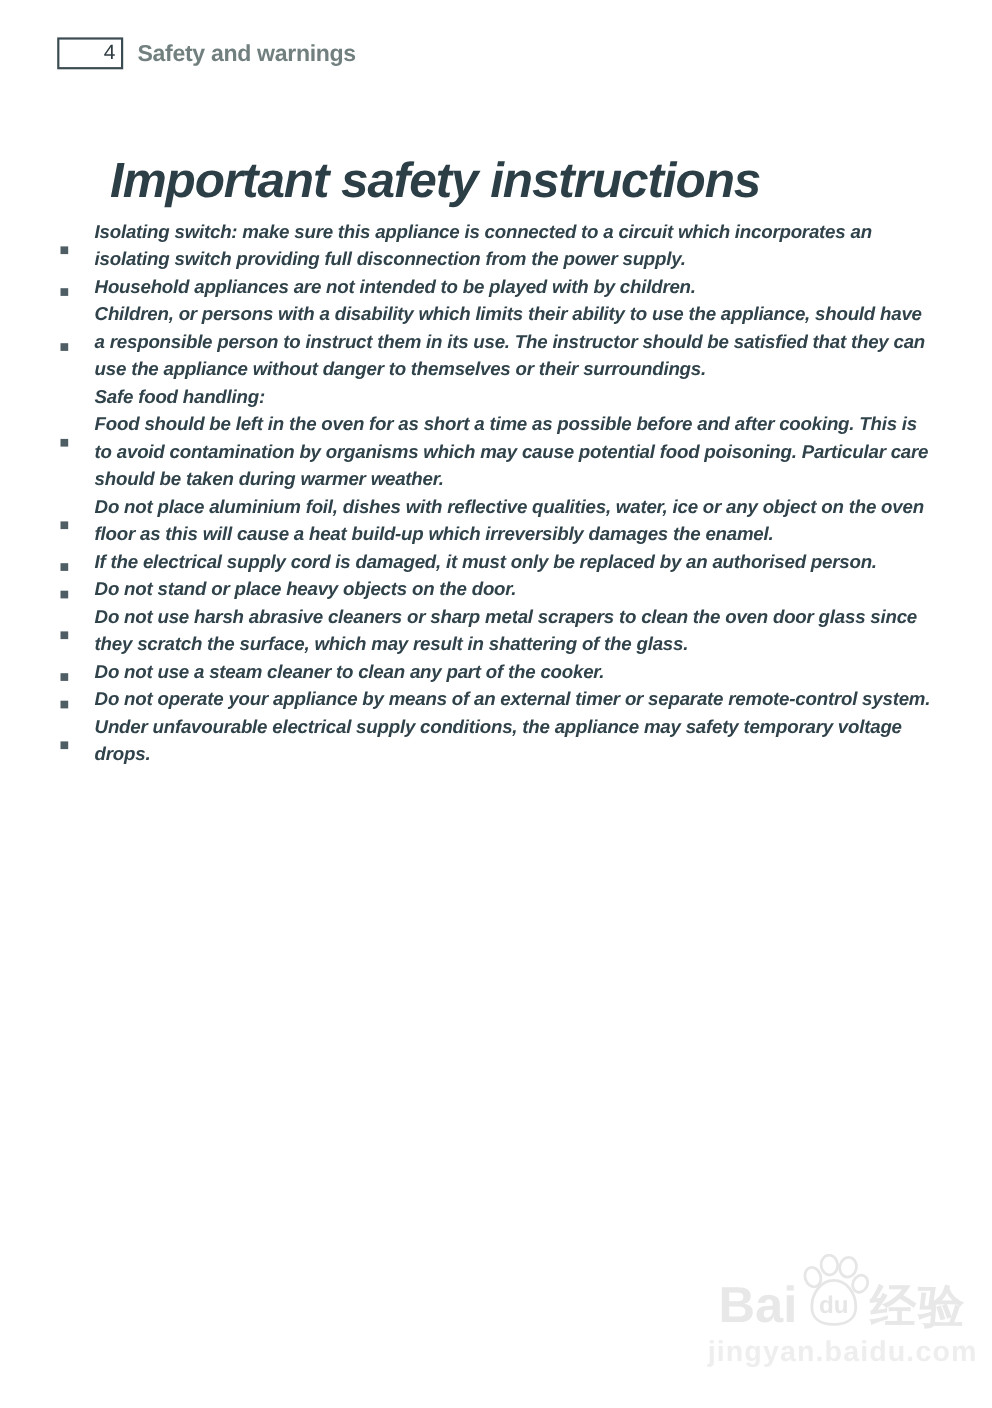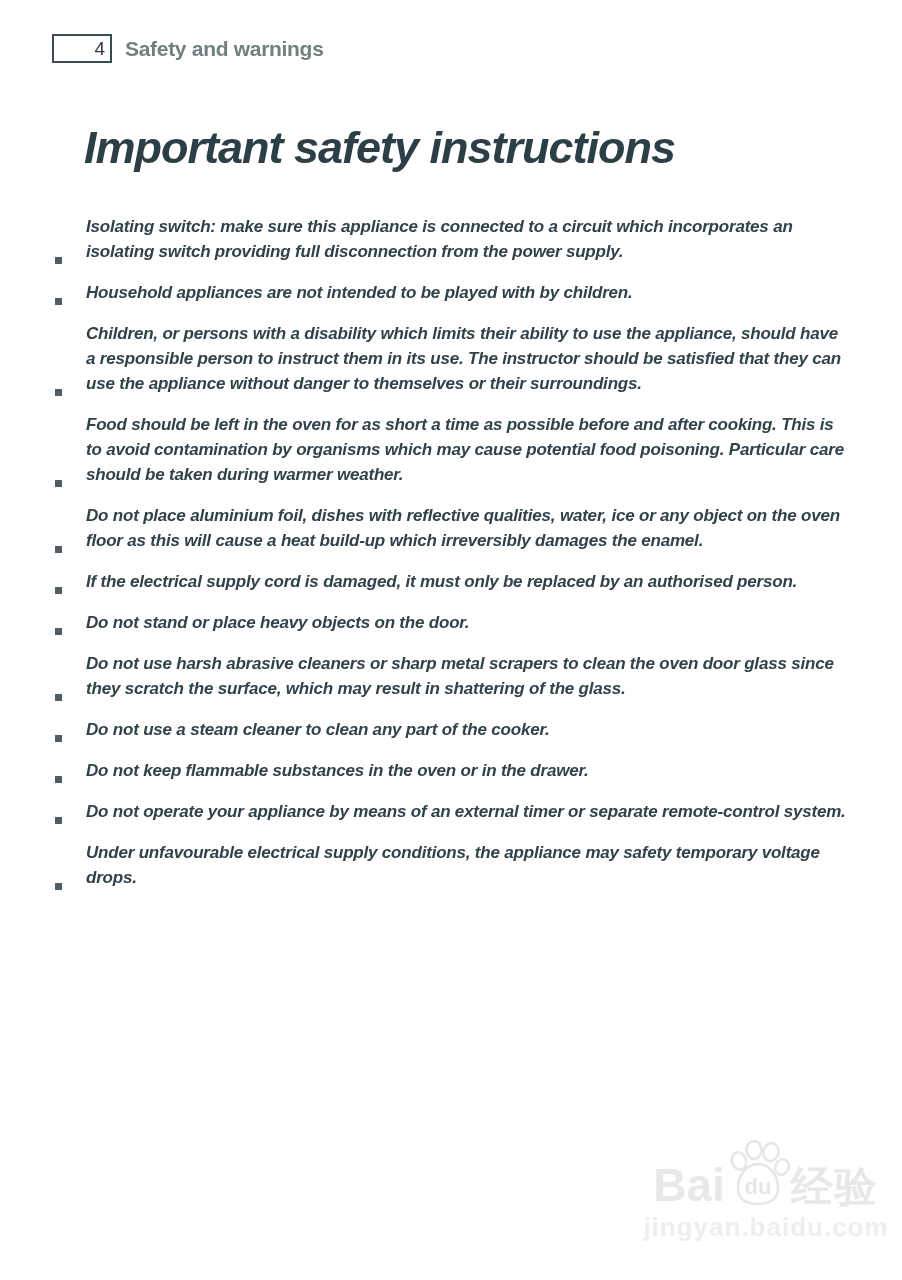--- a/index.html
+++ b/index.html
@@ -49,43 +49,42 @@
     color: var(--section-title);
     letter-spacing: -0.3px;
     white-space: nowrap;
   }
 
   
   .main-heading {
     position: absolute;
     top: 122px;
     left: 84px;
-    margin: 0;
+    margin: 16px;
     font-size: 45px;
     font-weight: bold;
     font-style: italic;
     color: var(--heading);
     letter-spacing: -1px;
     white-space: nowrap;
   }
 
   
   .safety-list {
     position: absolute;
     top: 198px;
     left: 55px;
     width: 792px;
     margin: 0;
     padding: 0;
     list-style: none;
   }
   .safety-list li {
     display: flex;
-    align-items: flex-end;
-    margin-top: 16px;
+    align-items: center;
   }
   .marker {
     flex: none;
     width: 7px;
     height: 7px;
     background: var(--marker);
     margin-top: 9px;
     margin-right: 24px;
   }
   .li-text {
@@ -163,20 +162,21 @@
     </li>
     <li>
       <span class="marker"></span>
       <div class="li-text">
         <div>Children, or persons with a disability which limits their ability to use the appliance, should have a responsible person to instruct them in its use. The instructor should be satisfied that they can use the appliance without danger to themselves or their surroundings.</div>
       </div>
     </li>
     <li>
       <span class="marker"></span>
       <div class="li-text">
+        <div>Safe food handling:</div>
         <div>Food should be left in the oven for as short a time as possible before and after cooking. This is to avoid contamination by organisms which may cause potential food poisoning. Particular care should be taken during warmer weather.</div>
       </div>
     </li>
     <li>
       <span class="marker"></span>
       <div class="li-text">
         <div>Do not place aluminium foil, dishes with reflective qualities, water, ice or any object on the oven floor as this will cause a heat build-up which irreversibly damages the enamel.</div>
       </div>
     </li>
     <li>
@@ -194,26 +194,20 @@
     <li>
       <span class="marker"></span>
       <div class="li-text">
         <div>Do not use harsh abrasive cleaners or sharp metal scrapers to clean the oven door glass since they scratch the surface, which may result in shattering of the glass.</div>
       </div>
     </li>
     <li>
       <span class="marker"></span>
       <div class="li-text">
         <div>Do not use a steam cleaner to clean any part of the cooker.</div>
-      </div>
-    </li>
-    <li>
-      <span class="marker"></span>
-      <div class="li-text">
-        <div>Do not keep flammable substances in the oven or in the drawer.</div>
       </div>
     </li>
     <li>
       <span class="marker"></span>
       <div class="li-text">
         <div>Do not operate your appliance by means of an external timer or separate remote-control system.</div>
       </div>
     </li>
     <li>
       <span class="marker"></span>

